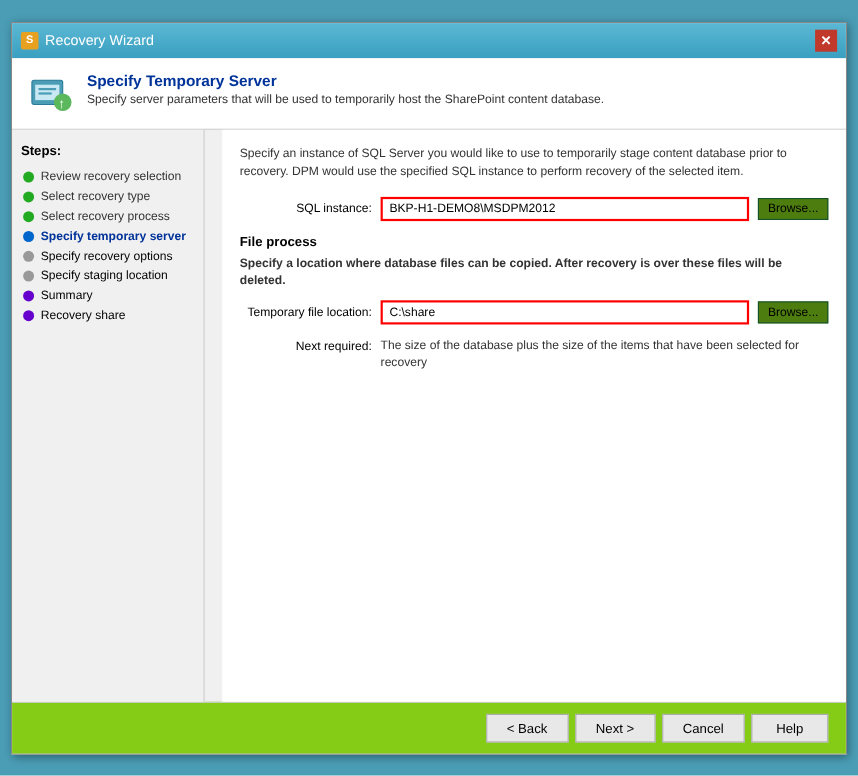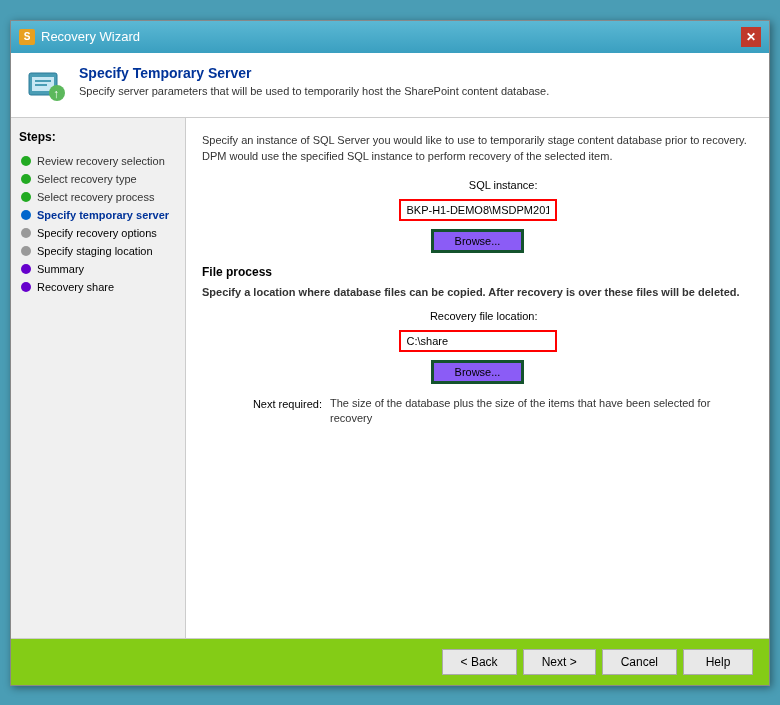--- a/index.html
+++ b/index.html
@@ -83,20 +83,21 @@
       color: #003399;
       margin-bottom: 4px;
     }
     .header-text p {
       font-size: 11px;
       color: #333;
     }
     .main-content {
       display: flex;
       height: 520px;
+      gap: 16px;
     }
     .sidebar {
       width: 175px;
       background: #f0f0f0;
       padding: 12px 8px;
       border-right: 1px solid #ccc;
       flex-shrink: 0;
     }
     .sidebar h3 {
       font-size: 12px;
@@ -139,41 +140,40 @@
       font-size: 11px;
       color: #333;
       margin-bottom: 14px;
       line-height: 1.5;
     }
     .field-row {
       display: flex;
       align-items: center;
       margin-bottom: 12px;
       gap: 8px;
-      flex-direction: column;
     }
     .field-label {
       font-size: 11px;
       width: 120px;
       flex-shrink: 0;
       text-align: right;
     }
     .field-input {
       flex: 1;
       border: 2px solid red;
       padding: 3px 6px;
       font-size: 11px;
       background: white;
       outline: none;
     }
     .browse-btn {
-      padding: 3px 21px;
-      font-size: 11px;
-      background: #8b5cf6;
-      border: 3px solid #14532d;
+      padding: 3px 8px;
+      font-size: 11px;
+      background: #4d7c0f;
+      border: 1px solid #14532d;
       cursor: pointer;
       white-space: nowrap;
     }
     .section-title {
       font-size: 12px;
       font-weight: bold;
       margin-bottom: 6px;
       color: #000;
     }
     .section-desc {
@@ -297,21 +297,21 @@
         <span class="field-label">SQL instance:</span>
         <input class="field-input highlight-box" type="text" value="BKP-H1-DEMO8\MSDPM2012" style="">
         <button class="browse-btn">Browse...</button>
       </div>
 
       <div>
         <div class="section-title">File process</div>
         <p class="section-desc">Specify a location where database files can be copied. After recovery is over these files will be deleted.</p>
 
         <div class="field-row">
-          <span class="field-label">Recovery file location:</span>
+          <span class="field-label">Temporary file location:</span>
           <input class="field-input highlight-box" type="text" value="C:\share" style="">
           <button class="browse-btn">Browse...</button>
         </div>
 
         <div class="space-row">
           <span class="space-label">Next required:</span>
           <span class="space-value">The size of the database plus the size of the items that have been selected for recovery</span>
         </div>
       </div>
     </div>

